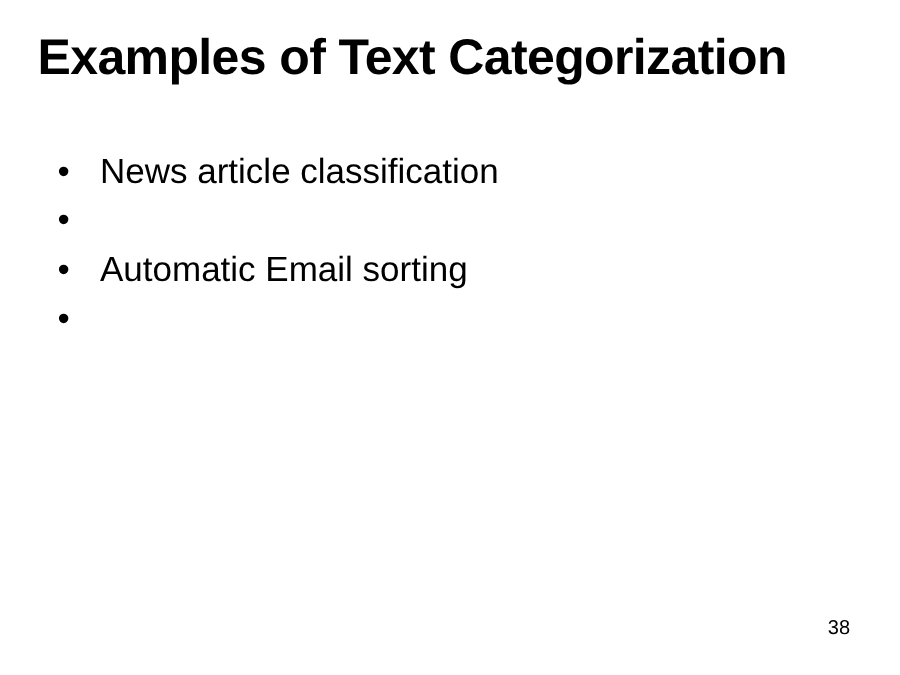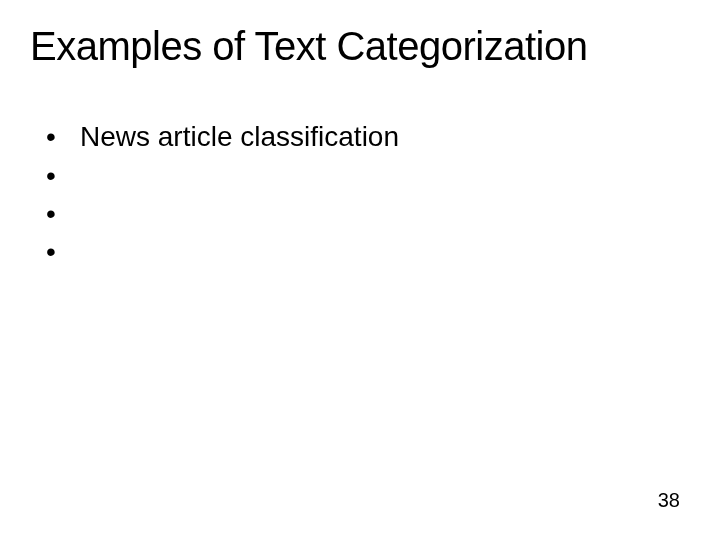--- a/index.html
+++ b/index.html
@@ -17,21 +17,21 @@
       overflow: hidden;
     }
     .slide {
       width: 100%;
       height: 100%;
       padding: 24px 30px;
       position: relative;
     }
     .title {
       font-size: 40px;
-      font-weight: normal;
+      font-weight: bold;
       margin-bottom: 50px;
       letter-spacing: -0.5px;
     }
     .bullets {
       list-style: none;
       padding-left: 10px;
     }
     .bullet-row {
       display: flex;
       align-items: baseline;
@@ -46,38 +46,39 @@
     }
     .bullet-text {
       font-size: 28px;
       line-height: 1.25;
       text-align: center;
     }
     .page-num {
       position: absolute;
       bottom: 28px;
       right: 40px;
-      font-size: 20px;
+      font-size: 16px;
       color: #000000;
     }
   </style>
 </head>
 <body>
 
 <div class="slide">
   <h1 class="title">Examples of Text Categorization</h1>
   <ul class="bullets">
     <li class="bullet-row">
       <span class="bullet-dot">•</span>
       <span class="bullet-text">News article classification</span>
     </li>
     <li class="bullet-row">
       <span class="bullet-dot">•</span>
     </li>
     <li class="bullet-row">
       <span class="bullet-dot">•</span>
+      <span class="bullet-text">Automatic Email sorting</span>
     </li>
     <li class="bullet-row">
       <span class="bullet-dot">•</span>
     </li>
   </ul>
   <div class="page-num">38</div>
 </div>
 
 </body></html>

